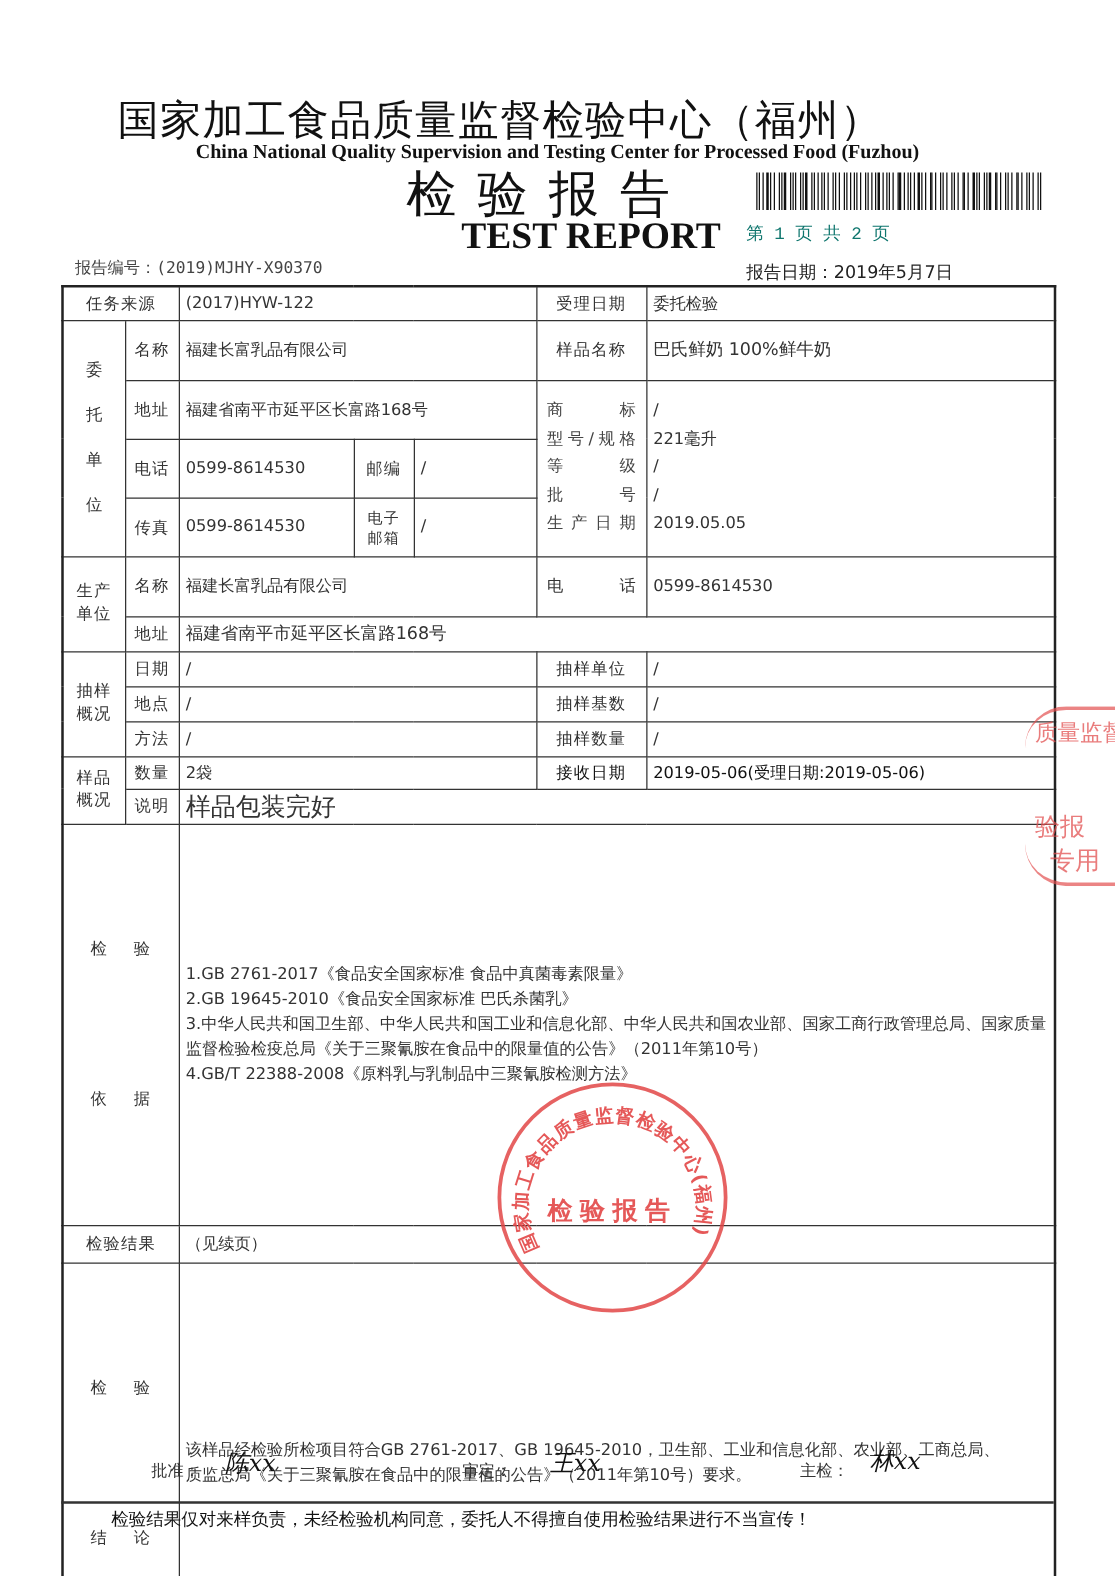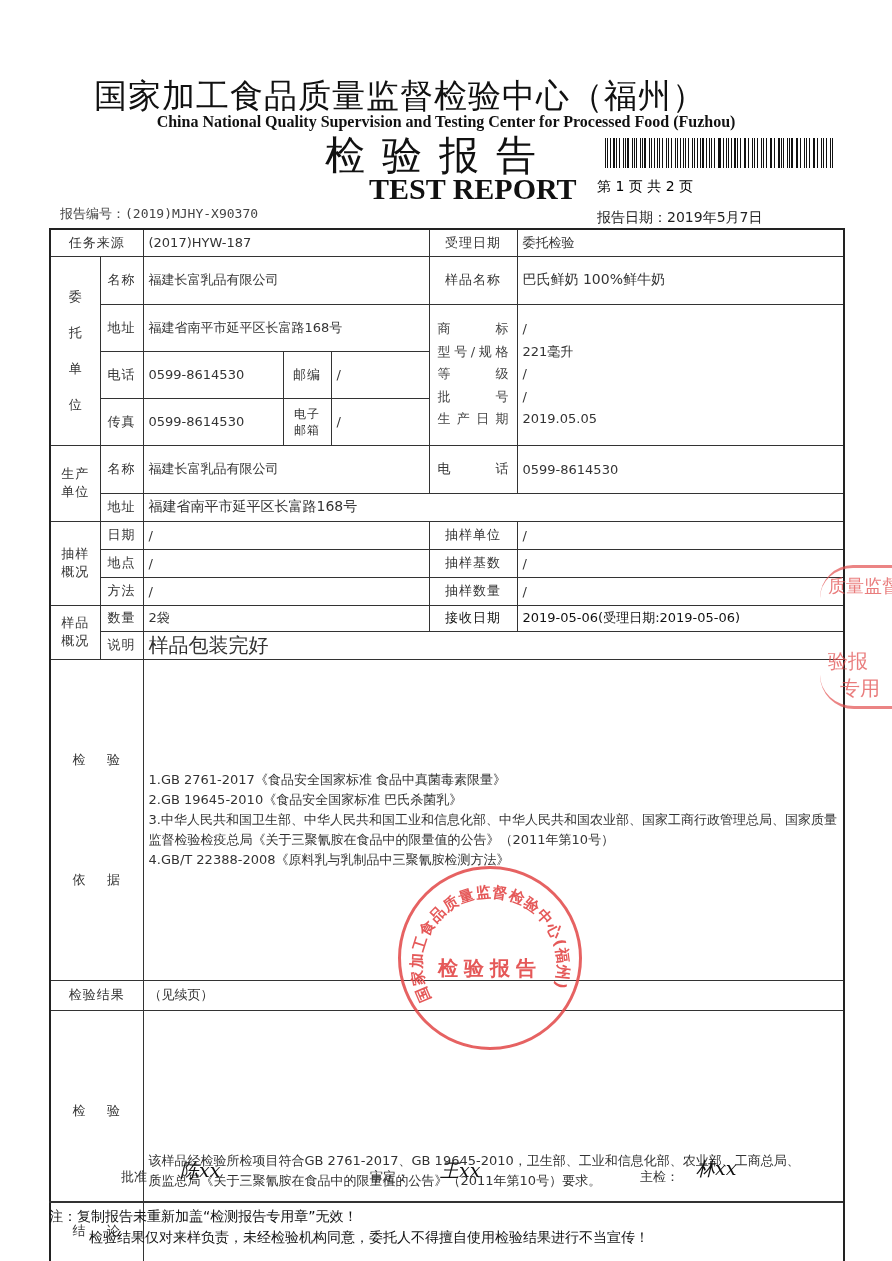--- a/index.html
+++ b/index.html
@@ -5,21 +5,21 @@
   html, body { margin:0; padding:0; background:#fff; }
   body { width:892px; height:1261px; position:relative; overflow:hidden;
          font-family:"DejaVu Sans", sans-serif; color:#222; }
   .abs { position:absolute; }
   .title-cn { left:0; width:800px; top:74px; text-align:center; font-size:33px; letter-spacing:1px; font-family:"DejaVu Serif", serif; color:#111; }
   .title-en { left:0; width:892px; top:113px; text-align:center; font-size:16px; font-weight:bold; font-family:"Liberation Serif", serif; color:#111; }
   .report-cn { left:325px; top:128px; font-size:40px; letter-spacing:17px; font-family:"DejaVu Serif", serif; color:#111; }
   .report-en { left:340px; top:172px; font-size:30px; font-weight:bold; font-family:"Liberation Serif", serif; color:#111;margin-left:29px; }
   .barcode { left:605px; top:138px; width:230px; height:30px; display:flex; }
   .barcode span { display:block; height:100%; background:#111; }
-  .page-info { left:597px; top:178px; font-size:14px; color:#000000; }
+  .page-info { left:597px; top:178px; font-size:14px; color:#0f766e;font-family:Liberation Mono, monospace; }
   .report-no { left:60px; top:205px; font-size:13px; color:#444; font-family:"DejaVu Sans Mono", monospace; }
   .report-date { left:597px; top:209px; font-size:14px; color:#222; }
 
   table.main { position:absolute; left:49px; top:228px; width:794px; border-collapse:collapse; table-layout:fixed; font-size:13px; }
   table.main td { border:1px solid #333; padding:0 5px; vertical-align:middle; color:#333; }
   table.main { border:2px solid #222; }
   .lbl { text-align:center; color:#444; letter-spacing:1px; }
   .lbl-j { text-align:justify; text-align-last:justify; color:#444; }
   .val { font-size:13px; color:#333; }
   .vert { text-align:center; line-height:36px; color:#444; }
@@ -136,21 +136,21 @@
       <col style="width:43px">
       <col style="width:140px">
       <col style="width:48px">
       <col style="width:98px">
       <col style="width:88px">
       <col style="width:327px">
   </colgroup>
   <tbody>
       <tr style="height:27px">
     <td colspan="2" class="lbl">任务来源</td>
-    <td colspan="3" class="val">(2017)HYW-187</td>
+    <td colspan="3" class="val">(2017)HYW-122</td>
     <td class="lbl">受理日期</td>
     <td class="val">委托检验</td>
   </tr>
   <tr style="height:48px">
     <td rowspan="4" class="vert">
       <div>委</div>
       <div>托</div>
       <div>单</div>
       <div>位</div>
     </td>
@@ -277,15 +277,14 @@
   <span class="abs sig-lbl" style="left:121px;top:18px">批准：</span>
   <span class="abs sig" style="left:180px;top:8px">陈xx</span>
   <span class="abs sig-lbl" style="left:370px;top:18px">审定：</span>
   <span class="abs sig" style="left:440px;top:8px">王xx</span>
   <span class="abs sig-lbl" style="left:640px;top:18px">主检：</span>
   <span class="abs sig" style="left:696px;top:6px">林xx</span>
 </div>
 
 <div class="abs rule"></div>
 <div class="abs notes">
-  <div>注：复制报告未重新加盖“检测报告专用章”无效！</div>
   <div style="padding-left:40px">检验结果仅对来样负责，未经检验机构同意，委托人不得擅自使用检验结果进行不当宣传！</div>
 </div>
 
 </body></html>

